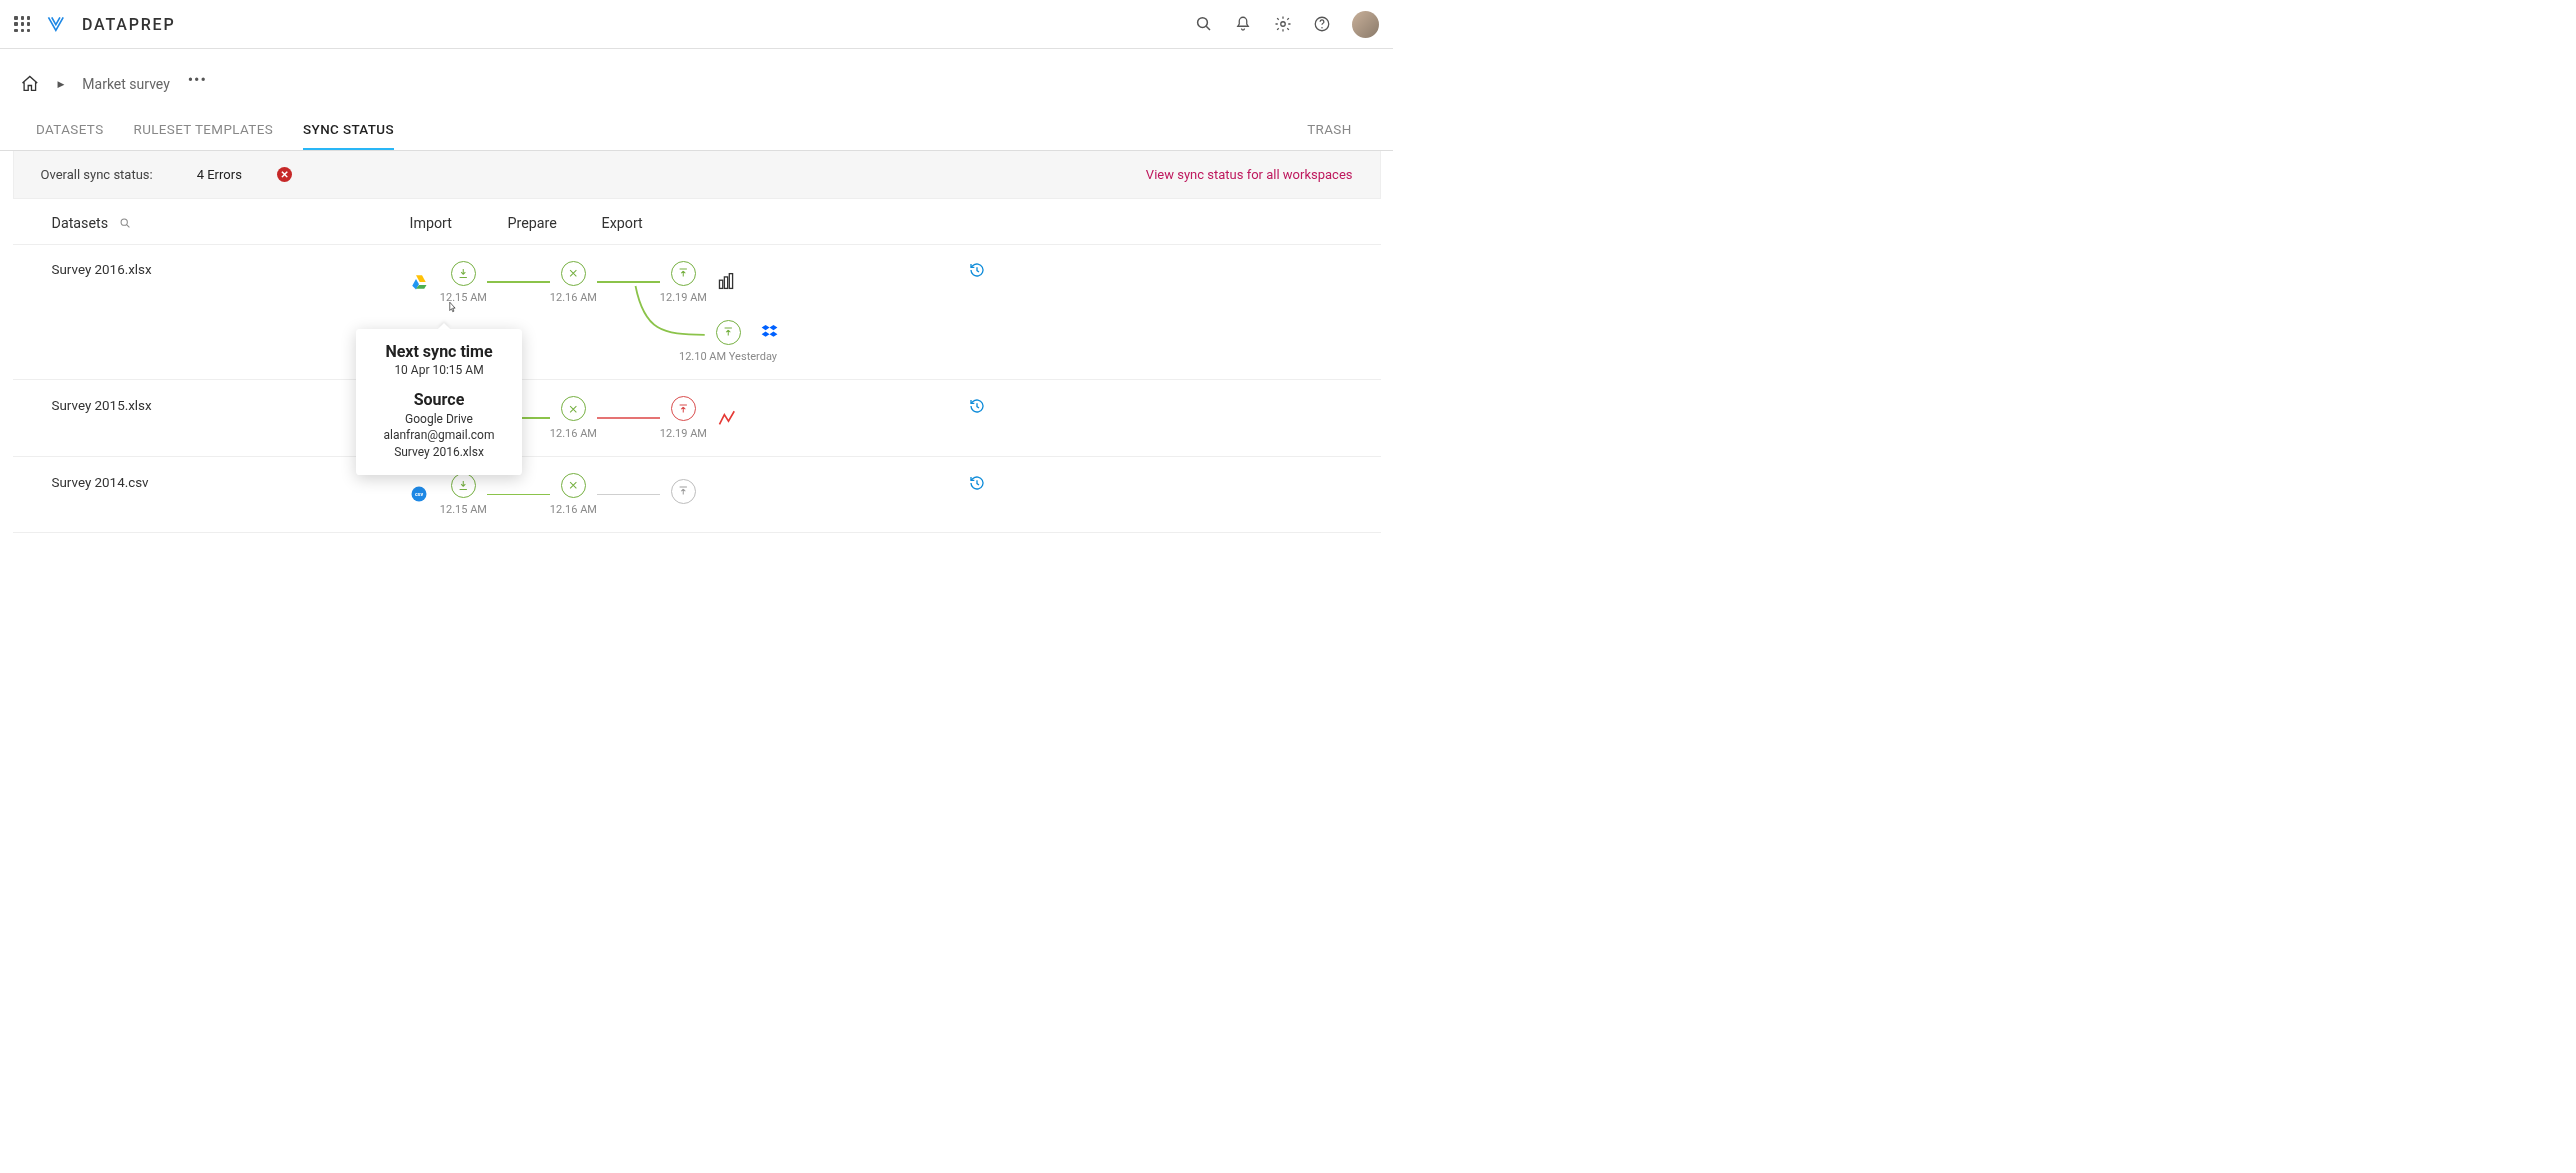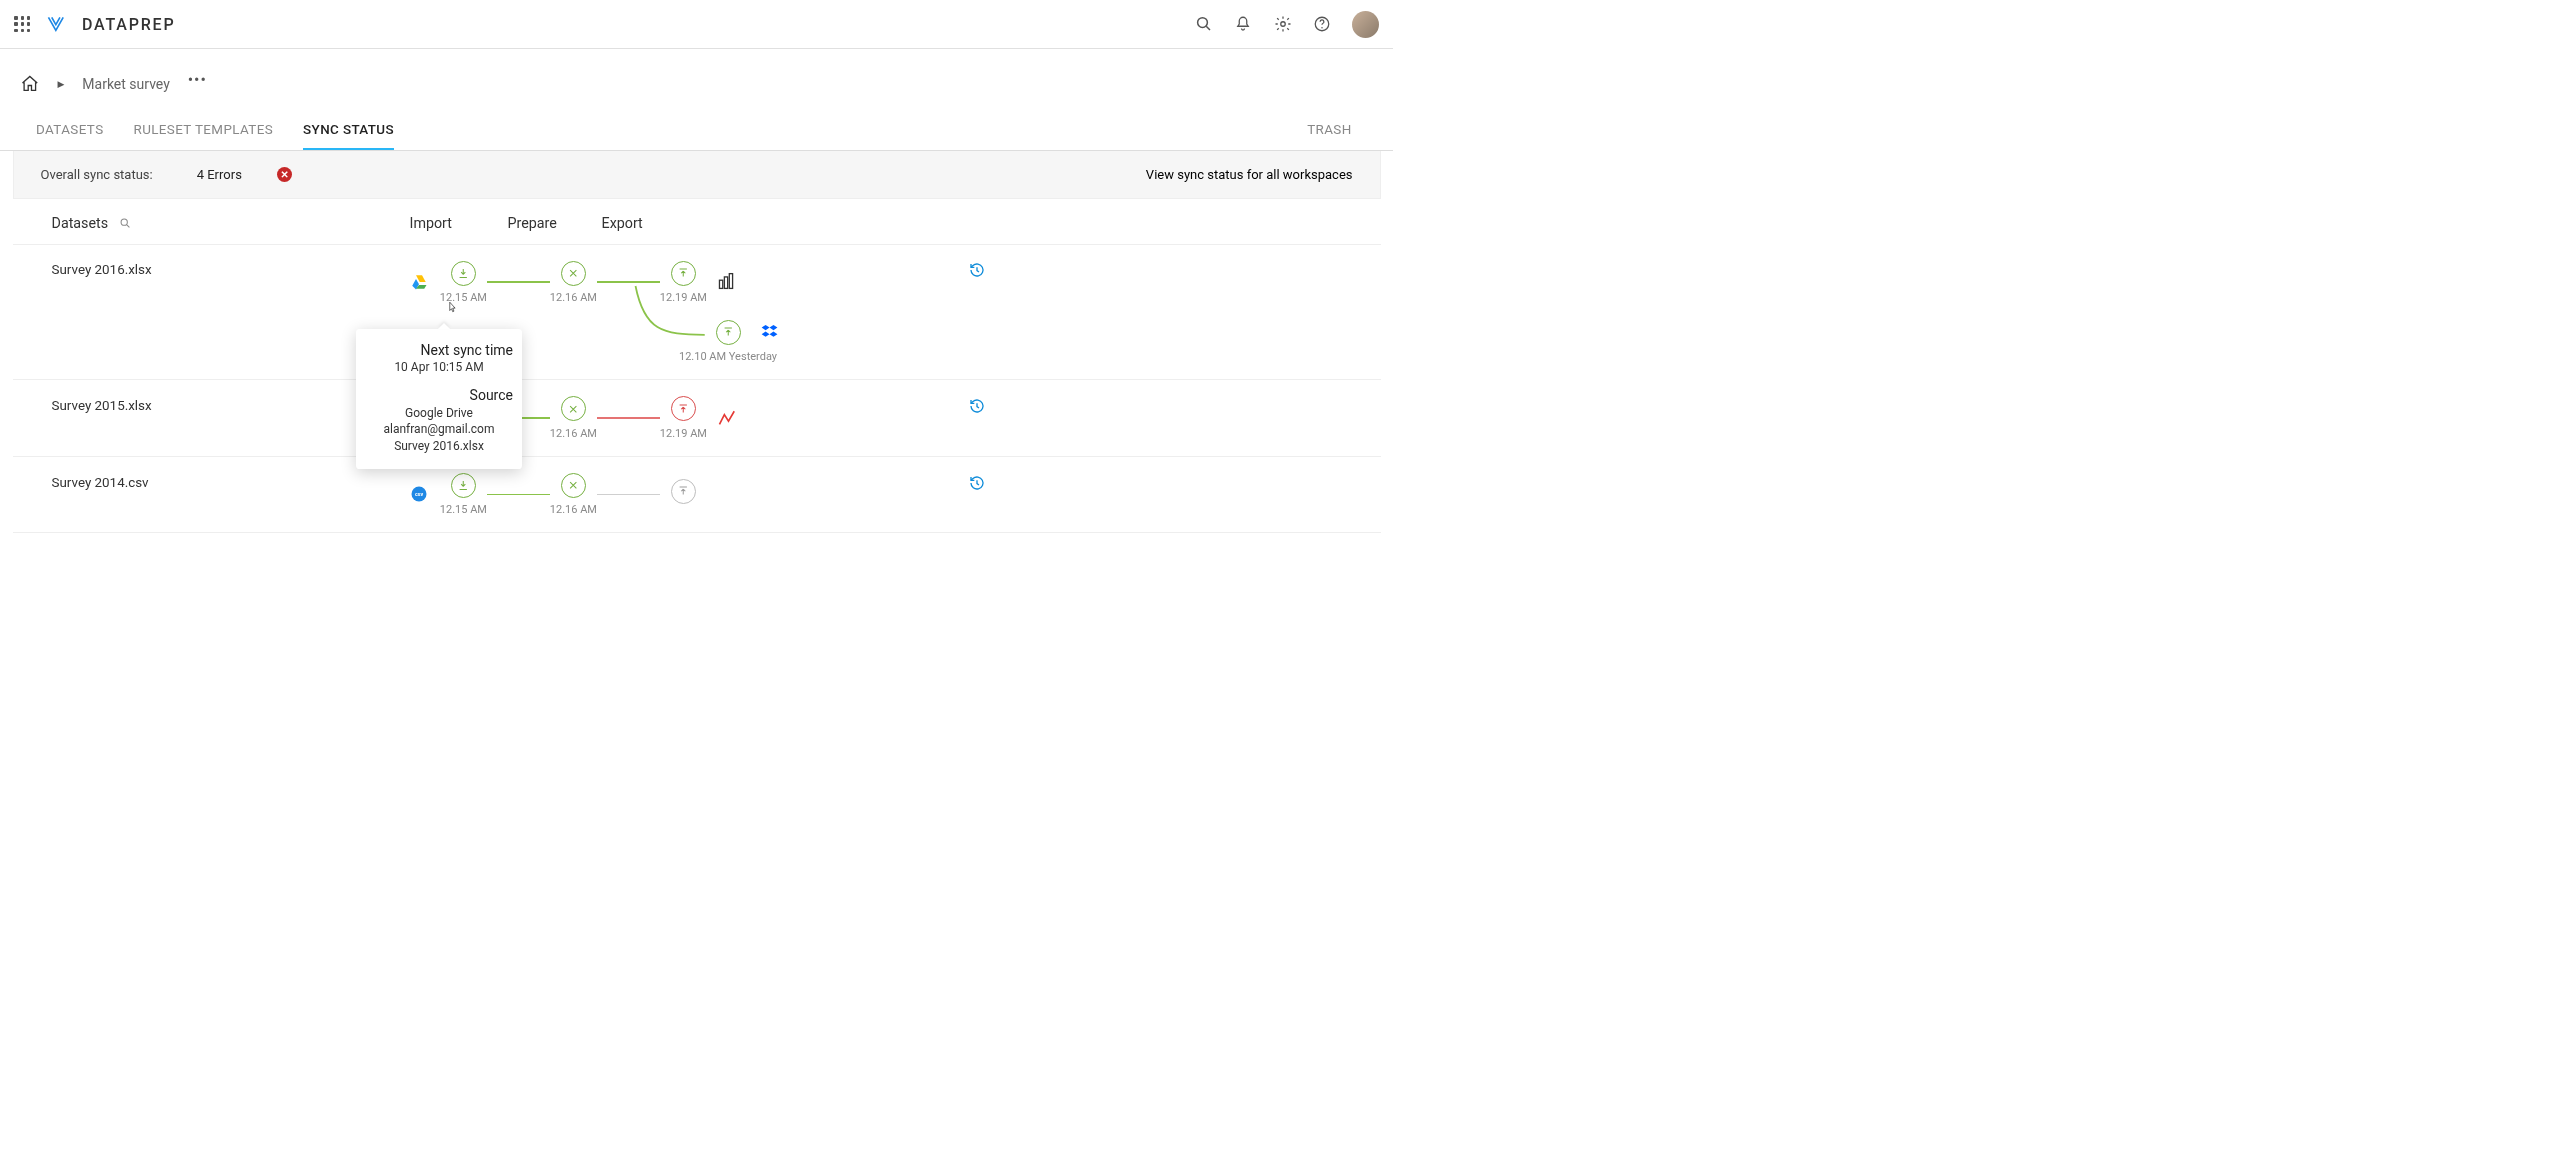--- a/index.html
+++ b/index.html
@@ -81,21 +81,21 @@
     align-items:flex-start;
     gap:28px;
   }
   .status-panel .label { color:#444; font-size:13px; margin-right:16px; }
   .status-panel .errtxt { color:#222; font-size:13px; margin-right:7.2px; }
   .err-badge {
     width:15px; height:15px; border-radius:50%;
     background:#c62828; color:#fff; display:inline-flex; align-items:center; justify-content:center;
     font-size:9.8px; font-weight:bold;
   }
-  .status-panel .link { margin-left:auto; color:#000000; font-size:13px; cursor:pointer; }
+  .status-panel .link { margin-left:auto; color:#be185d; font-size:13px; cursor:pointer; }
   
   .datatable { margin: 0 12.5px 0 12.5px; }
   .table-head {
     display:grid;
     grid-template-columns: 358px 98px 94px 367px 89px;
     align-items:center;
     padding: 16px 39px 12.5px 39px;
     font-size:14.3px;
   }
   .table-head .col-datasets { display:flex; align-items:center; gap:10.7px; }
@@ -165,21 +165,21 @@
   .popover::before {
     content:"";
     position:absolute;
     top:-6.3px; left:82px;
     width:0; height:0;
     border-left:6.3px solid transparent;
     border-right:6.3px solid transparent;
     border-bottom:6.3px solid #fff;
     filter: drop-shadow(0 -1.8px 1.8px rgba(0,0,0,0.08));
   }
-  .popover .head { font-size:14px; font-weight:400; color:#222; margin-bottom:1.8px;text-align:right; }
+  .popover .head { font-size:16px; font-weight:700; color:#222; margin-bottom:1.8px; }
   .popover .body { font-size:12px; color:#333; margin-bottom:10.7px;text-align:center; }
   .popover .body.last { margin-bottom:0; }
   .popover .body div { line-height:1.4; }
   .cursor-ptr {
     position:absolute;
     left: 445px;
     top: 301px;
     width:14.3px;
     height:14.3px;
     z-index:30;

